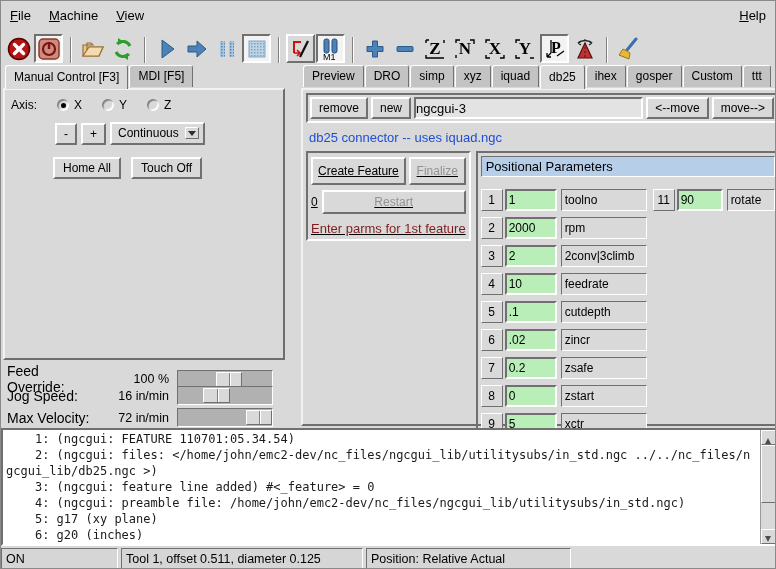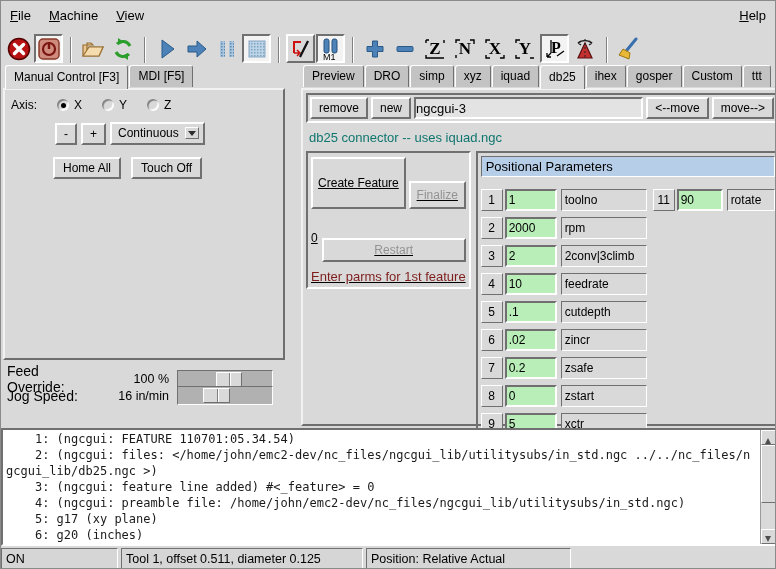--- a/index.html
+++ b/index.html
@@ -29,41 +29,41 @@
   
   #left-panel { position:absolute; left:2px; top:62px; width:284px; height:365px; }
   #left-content { position:absolute; left:0; top:25px; width:282px; height:272px; border:2px solid; border-color:#f2f2f2 #6e6e6e #6e6e6e #f2f2f2; background:#d9d9d9; padding:6px 4px; }
   #axis-row { display:flex; align-items:center; gap:6px; margin:2px 0 10px 2px; }
   .radio-wrap { display:flex; align-items:center; gap:5px; margin-left:14px; }
   .radio { width:12px; height:12px; border-radius:50%; background:#d9d9d9; box-shadow:inset 1.5px 1.5px 1px #808080, inset -1.5px -1.5px 1px #ffffff; position:relative; }
   .radio.selected::after { content:""; position:absolute; left:3.5px; top:3.5px; width:5px; height:5px; border-radius:50%; background:#000; }
   #jog-row { display:flex; align-items:center; gap:4px; margin:0 0 12px 46px; }
   .btn { background:#d9d9d9; border:2px solid; border-color:#ffffff #707070 #707070 #ffffff; font-family:"Liberation Sans",sans-serif; font-size:12px; padding:2px 8px; color:#000; cursor:default; white-space:nowrap; }
   .btn.small { padding:2px 7px; }
-  .btn:disabled, .btn.disabled { color:#939393;margin-top:24px; }
+  .btn:disabled, .btn.disabled { color:#939393; }
   #jog-mode { display:flex; align-items:center; background:#d9d9d9; border:2px solid; border-color:#ffffff #707070 #707070 #ffffff; padding:2px 4px 3px 6px; gap:6px; }
   #jog-mode .arrowbox { width:14px; height:12px; border:1px solid; border-color:#ffffff #707070 #707070 #ffffff; display:flex; align-items:center; justify-content:center; }
   #jog-mode .arrowbox::after { content:""; border:4px solid transparent; border-top:5px solid #2d2d2d; margin-top:4px; }
   #home-row { display:flex; gap:10px; margin-left:44px; }
 
   
   #slider-block { position:absolute; left:0; top:300px; width:282px; }
   .slider-row { display:grid; grid-template-columns:92px 82px 96px; align-items:center; height:21px; margin-bottom:1px; }
   .slider-label { padding-left:4px; font-size:14px; }
   .slider-value { text-align:right; padding-right:8px; font-size:12.5px; }
   .slider-trough { position:relative; height:19px; background:#b1b1b1; border:1px solid; border-color:#707070 #ffffff #ffffff #707070; }
   .slider-handle { position:absolute; top:1px; height:15px; width:28%; background:#d9d9d9; border:1px solid; border-color:#ffffff #707070 #707070 #ffffff; }
   .slider-handle::after { content:""; position:absolute; left:50%; top:0; height:100%; border-left:1px solid #808080; border-right:1px solid #ffffff; }
 
   
   #right-panel { position:absolute; left:300px; top:62px; width:484px; height:365px; }
   #right-content { position:absolute; left:0; top:25px; width:482px; height:338px; border:2px solid; border-color:#f2f2f2 #6e6e6e #6e6e6e #f2f2f2; background:#d9d9d9; padding:3px; }
   #ngcgui-controls { display:flex; align-items:center; gap:3px; border:2px solid; border-color:#707070 #ffffff #ffffff #707070; padding:2px; height:30px; }
   #ngcgui-entry { flex:1; height:22px; text-align:left; background:#e3e3e3; border:2px solid; border-color:#707070 #ffffff #ffffff #707070; font-family:"Liberation Sans",sans-serif; font-size:13px; }
-  #subtitle { color:#0f766e; font-size:13px; margin:7px 2px 6px 3px; }
+  #subtitle { color:#1d4ed8; font-size:13px; margin:7px 2px 6px 3px; }
   #cols { display:flex; align-items:flex-start; gap:5px; }
   #feature-frame { width:174px; border:2px solid; border-color:#707070 #ffffff #ffffff #707070; padding:4px 3px 3px 3px;text-decoration:underline; }
   #feature-btn-row { display:flex; gap:3px; }
   #create-feature { flex:1.7; padding:5px 4px; }
   #finalize { flex:1; padding:5px 2px; }
   #restart-row { display:flex; align-items:center; gap:4px; margin-top:5px; }
   #restart { flex:1; padding:3px 2px; }
   #feature-status { color:#7f1d1d; font-size:13px; margin-top:7px; white-space:nowrap; }
   #params-frame { flex:1; border:2px solid; border-color:#707070 #ffffff #ffffff #707070; padding:3px; display:flex; flex-direction:column; gap:12px; }
   #params-header { background:#b7cee9; border:1px solid; border-color:#707070 #ffffff #ffffff #707070; padding:2px 4px; font-size:13px; }
@@ -318,20 +318,27 @@
         <span class="slider-value">100 %</span>
         <span class="slider-trough">
             <span class="slider-handle" style="left: 40%;"></span>
           </span>
       </div>
       <div class="slider-row">
         <span class="slider-label">Jog Speed:</span>
         <span class="slider-value">16 in/min</span>
         <span class="slider-trough">
             <span class="slider-handle" style="left: 27%;"></span>
+          </span>
+      </div>
+      <div class="slider-row">
+        <span class="slider-label">Max Velocity:</span>
+        <span class="slider-value">72 in/min</span>
+        <span class="slider-trough">
+            <span class="slider-handle" style="left: 72%;"></span>
           </span>
       </div>
     </div>
   </div>
 
   <div id="right-panel">
     <div class="tabbar">
         <div class="tab">Preview</div>
         <div class="tab">DRO</div>
         <div class="tab">simp</div>

